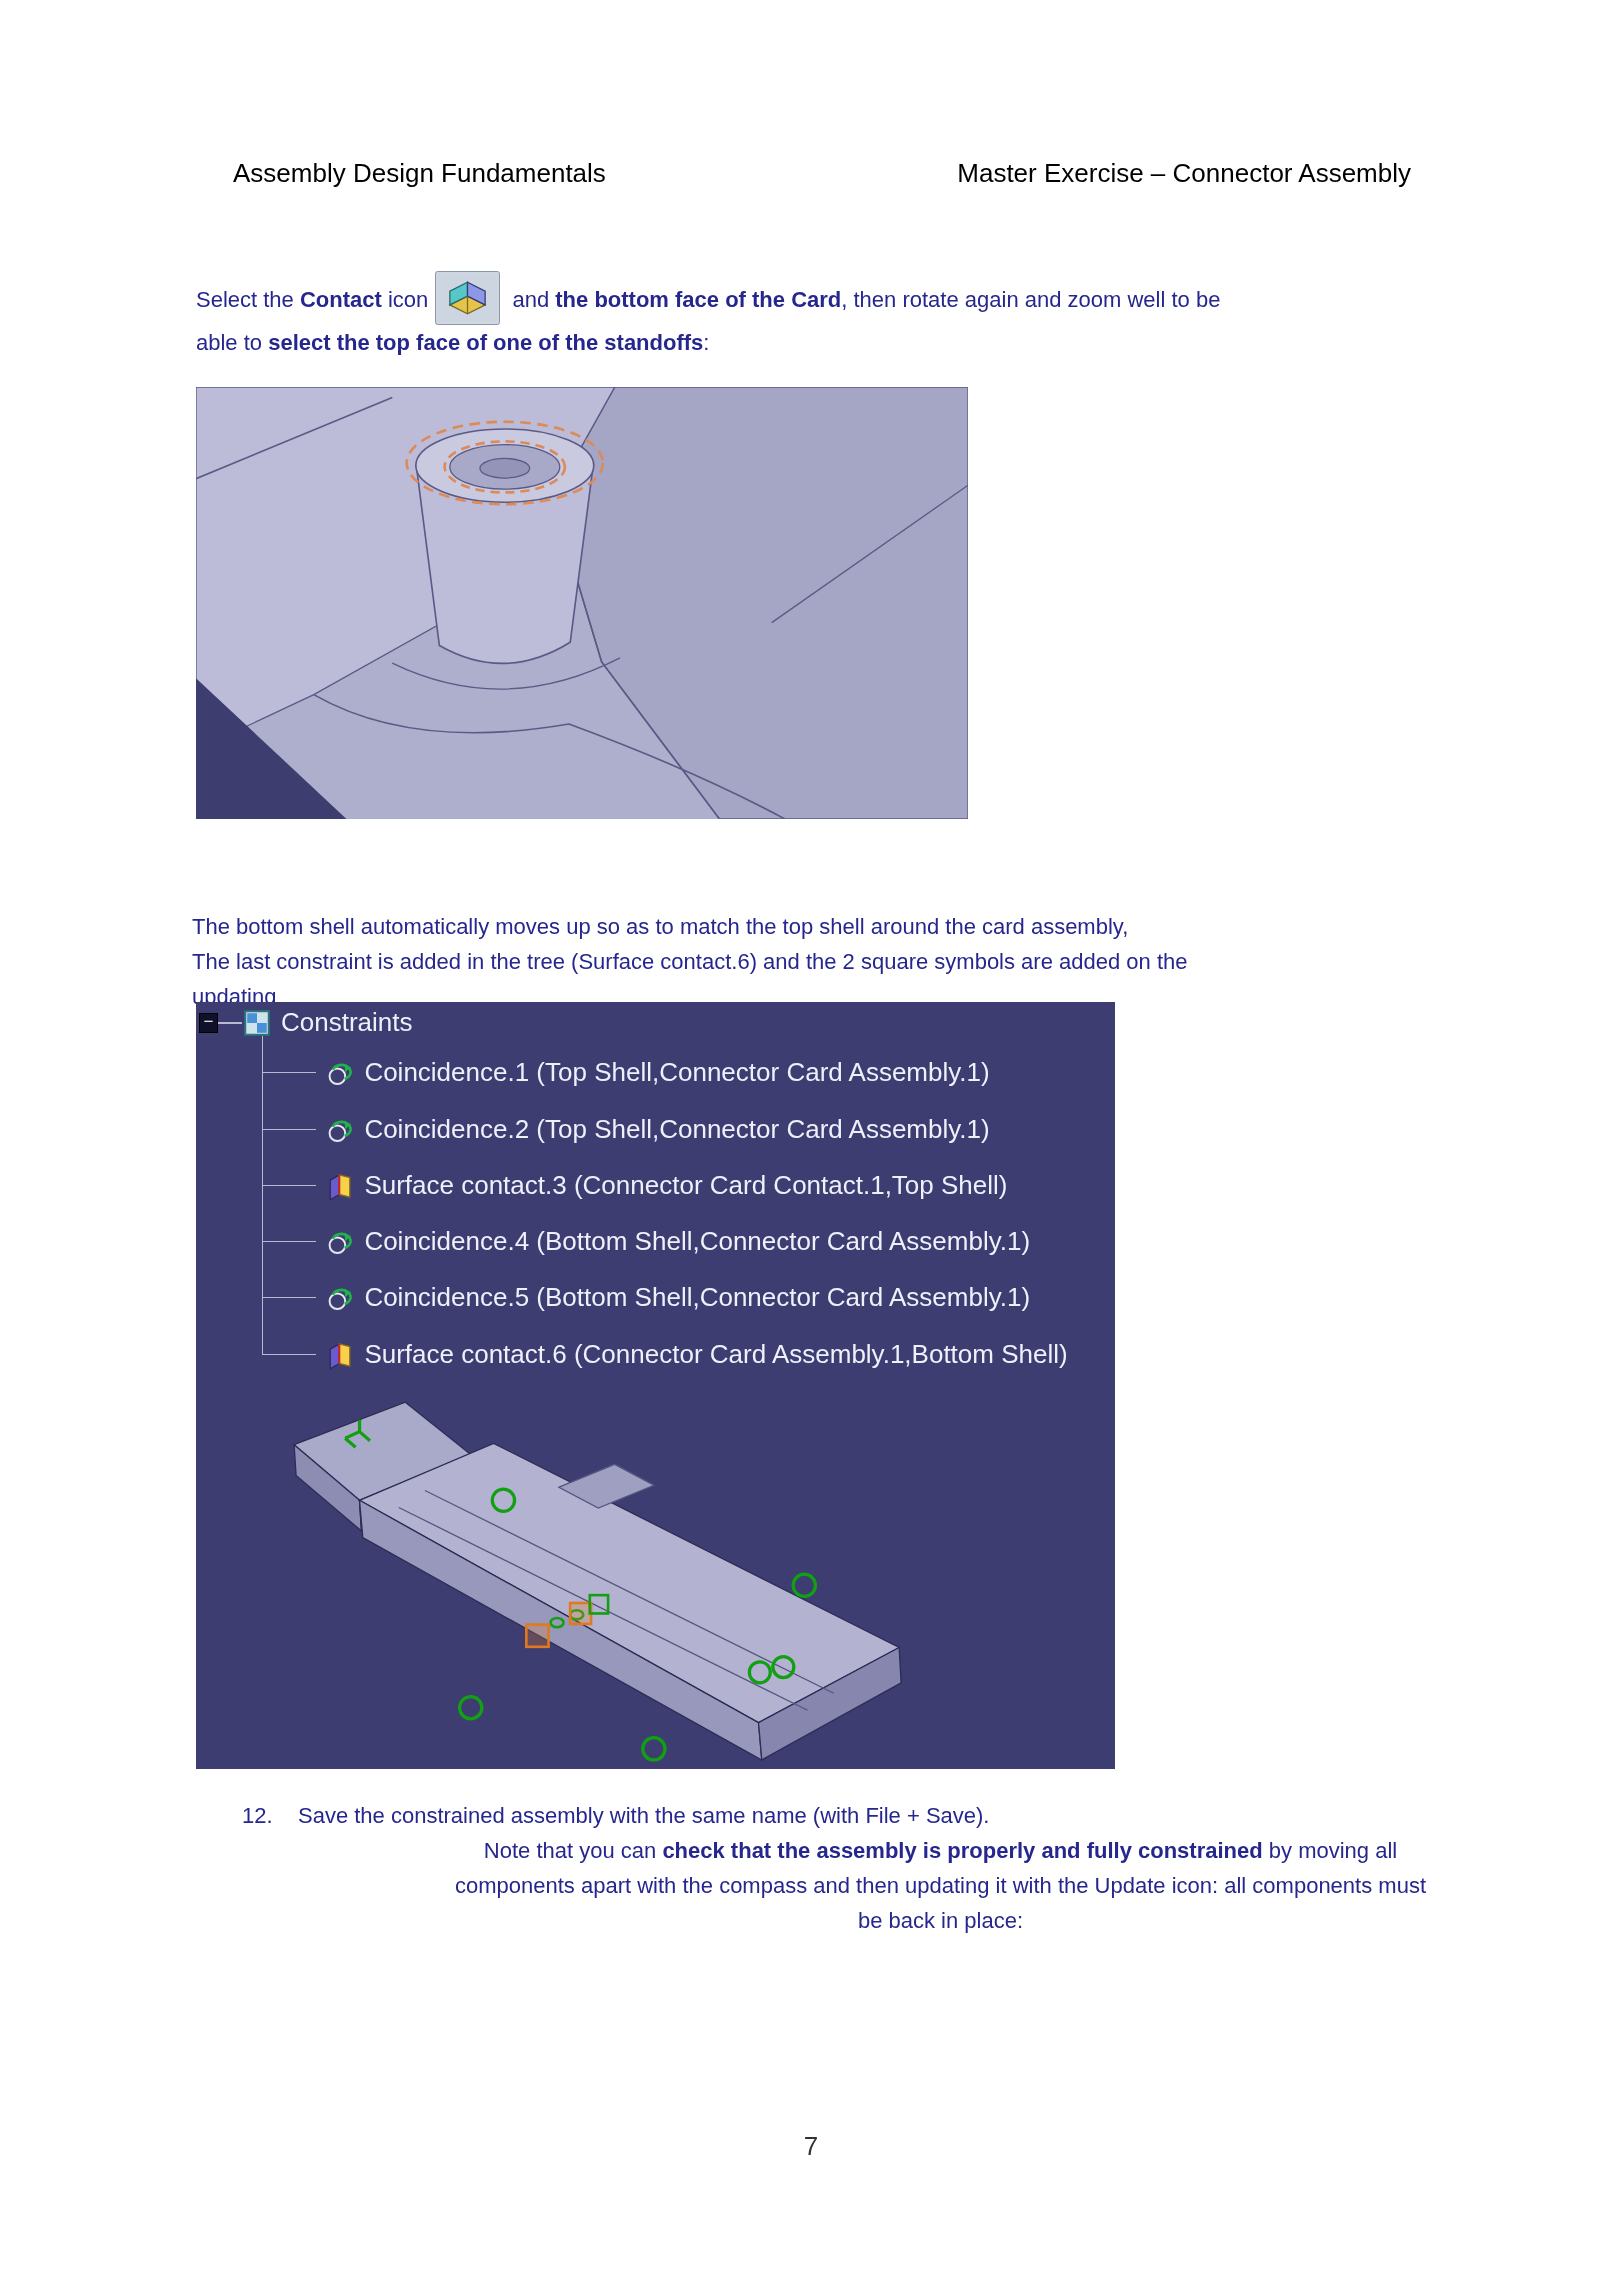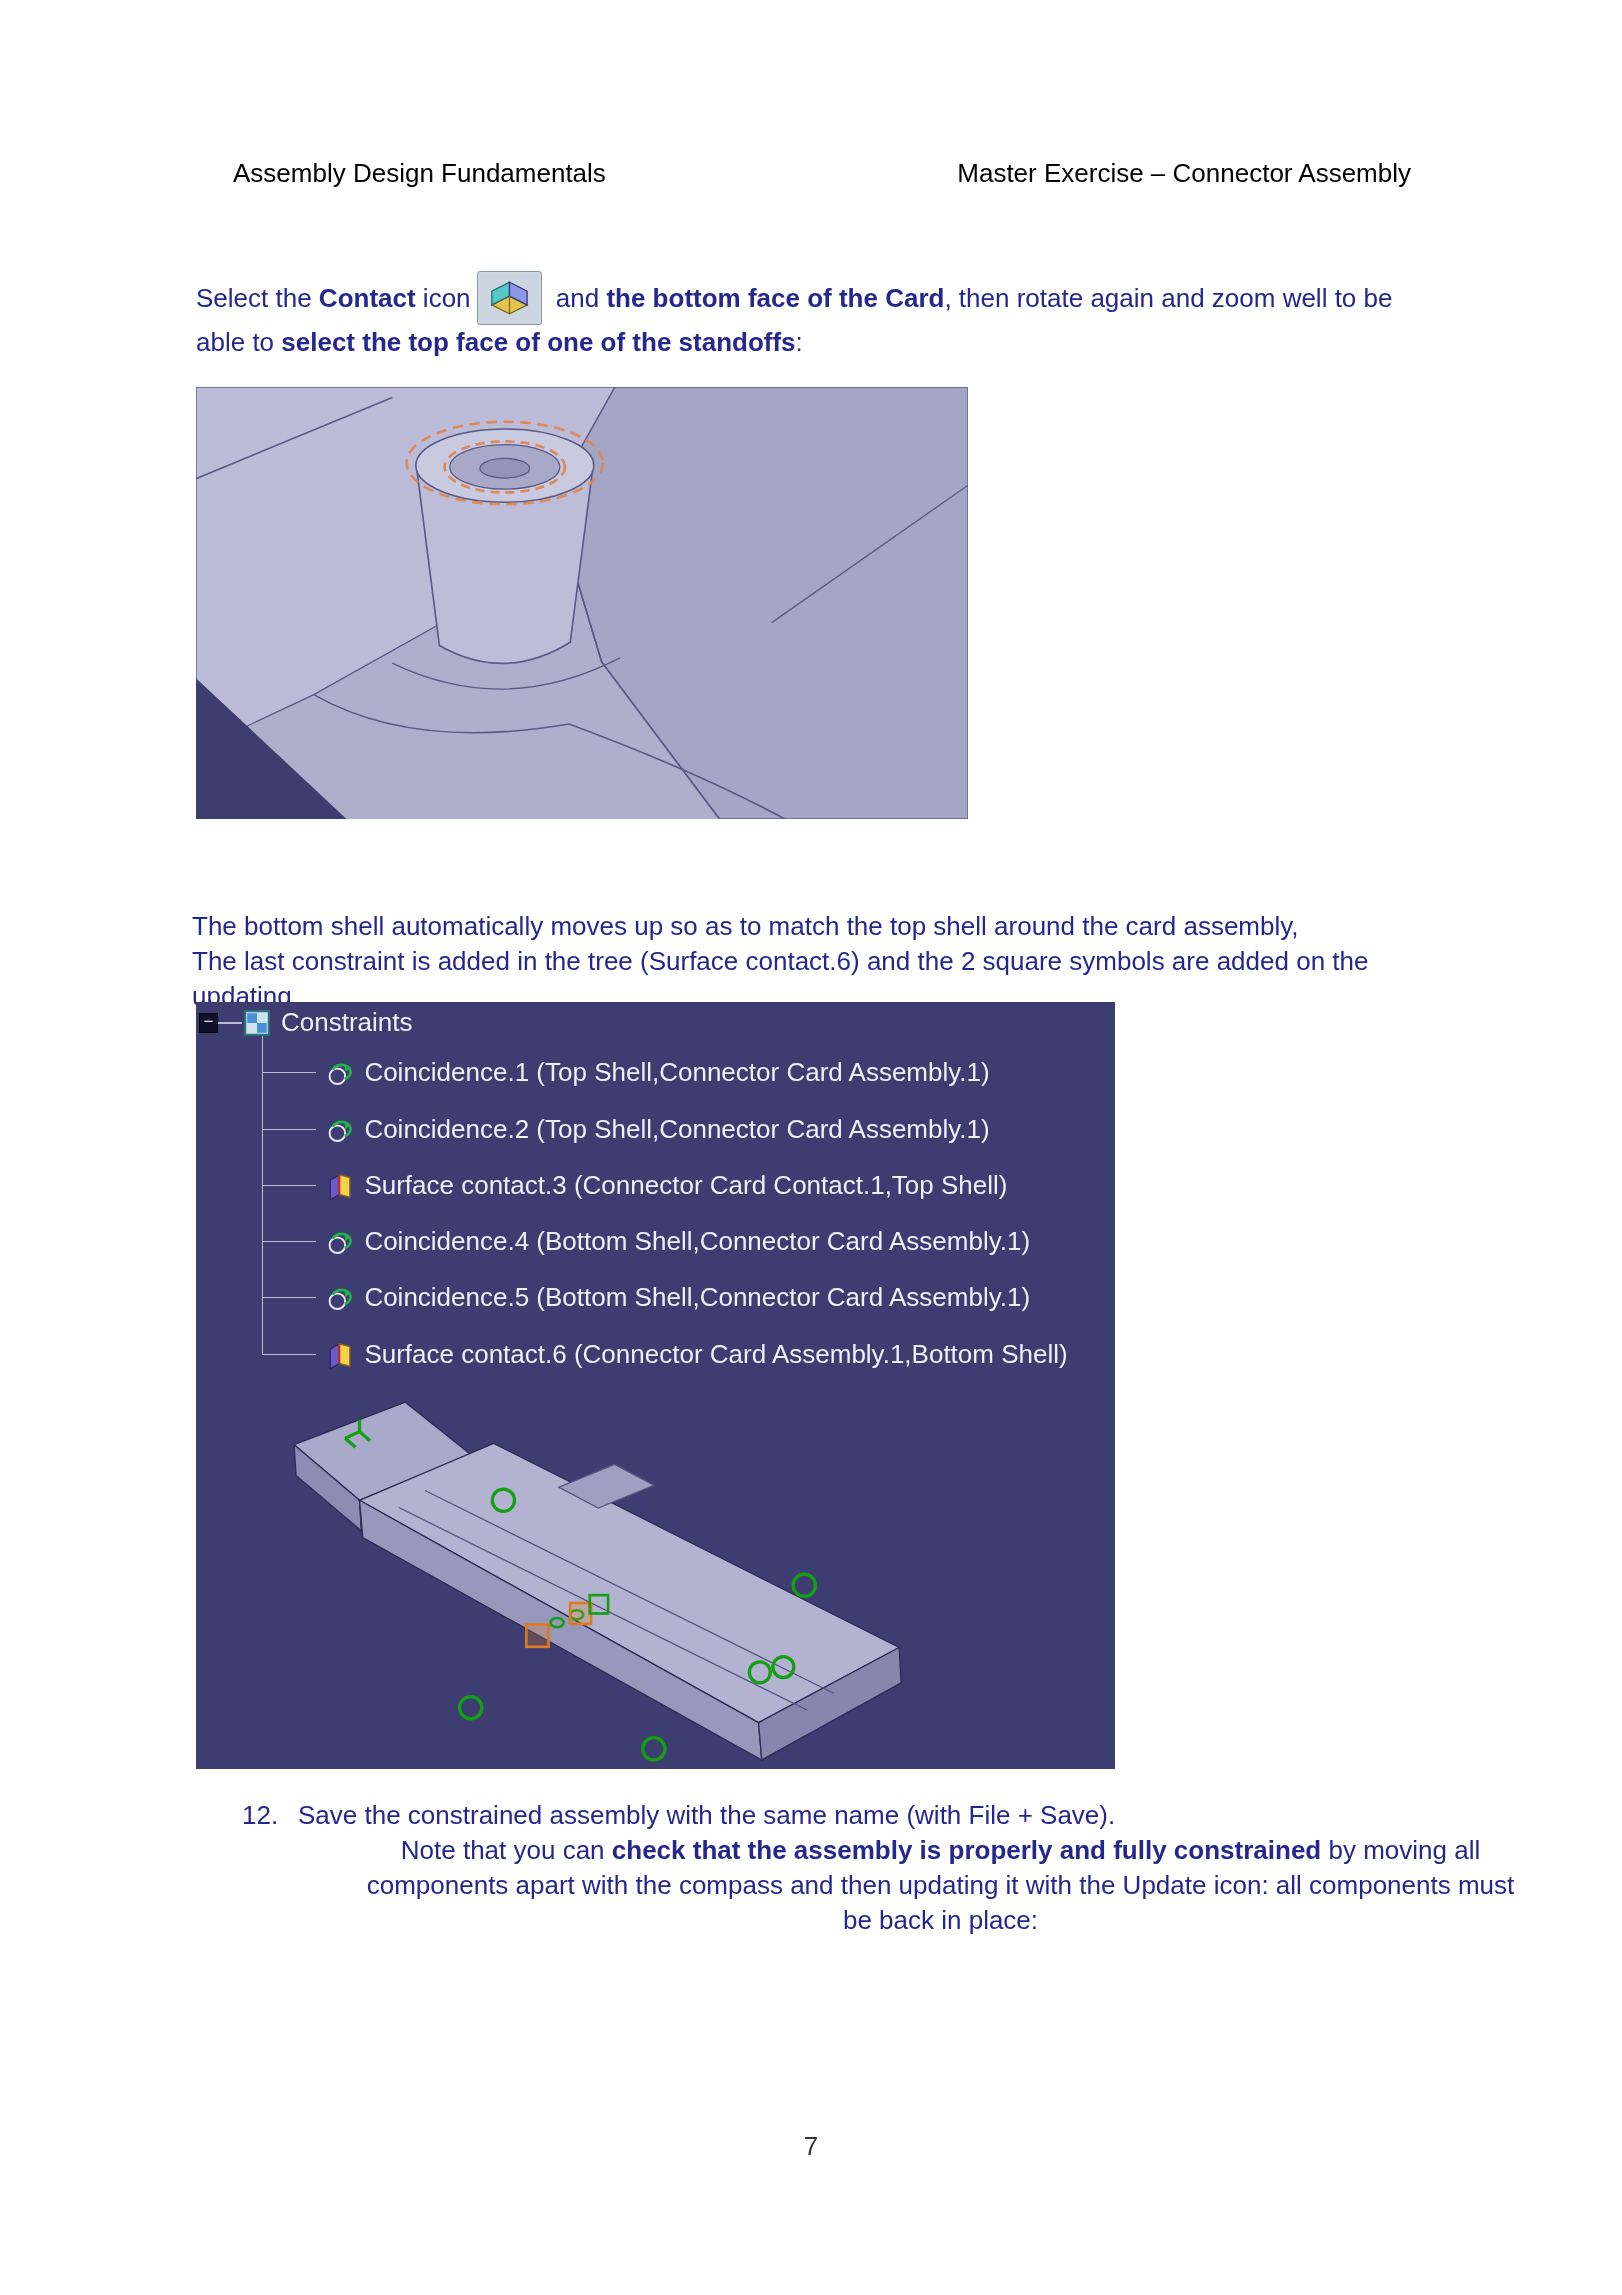--- a/index.html
+++ b/index.html
@@ -11,21 +11,21 @@
     background: #ffffff;
     font-family: "Liberation Sans", "DejaVu Sans", sans-serif;
     overflow: hidden;
   }
   .header-row {
     position: absolute;
     top: 158px; left: 196px; width: 1178px;
     display: flex; justify-content: space-between;
     font-size: 26px; color: #000000; margin-left: 37px;
   }
-  .body-text { color: #26268f; font-size: 26px; line-height: 35px; }
+  .body-text { color: #26268f; font-size: 22px; line-height: 35px; }
   .bold { font-weight: bold; }
   .intro-para { position: absolute; top: 271px; left: 196px; width: 1420px; }
   .inline-icon {
     display: inline-block; width: 65px; height: 54px;
     vertical-align: -17px; margin: 0 6.5px;
     background: #cfd8e2; border: 1.3px solid #8a97a5; border-radius: 2.6px;
   }
   .inline-icon svg { width: 100%; height: 100%; }
 
   .shot1 {

